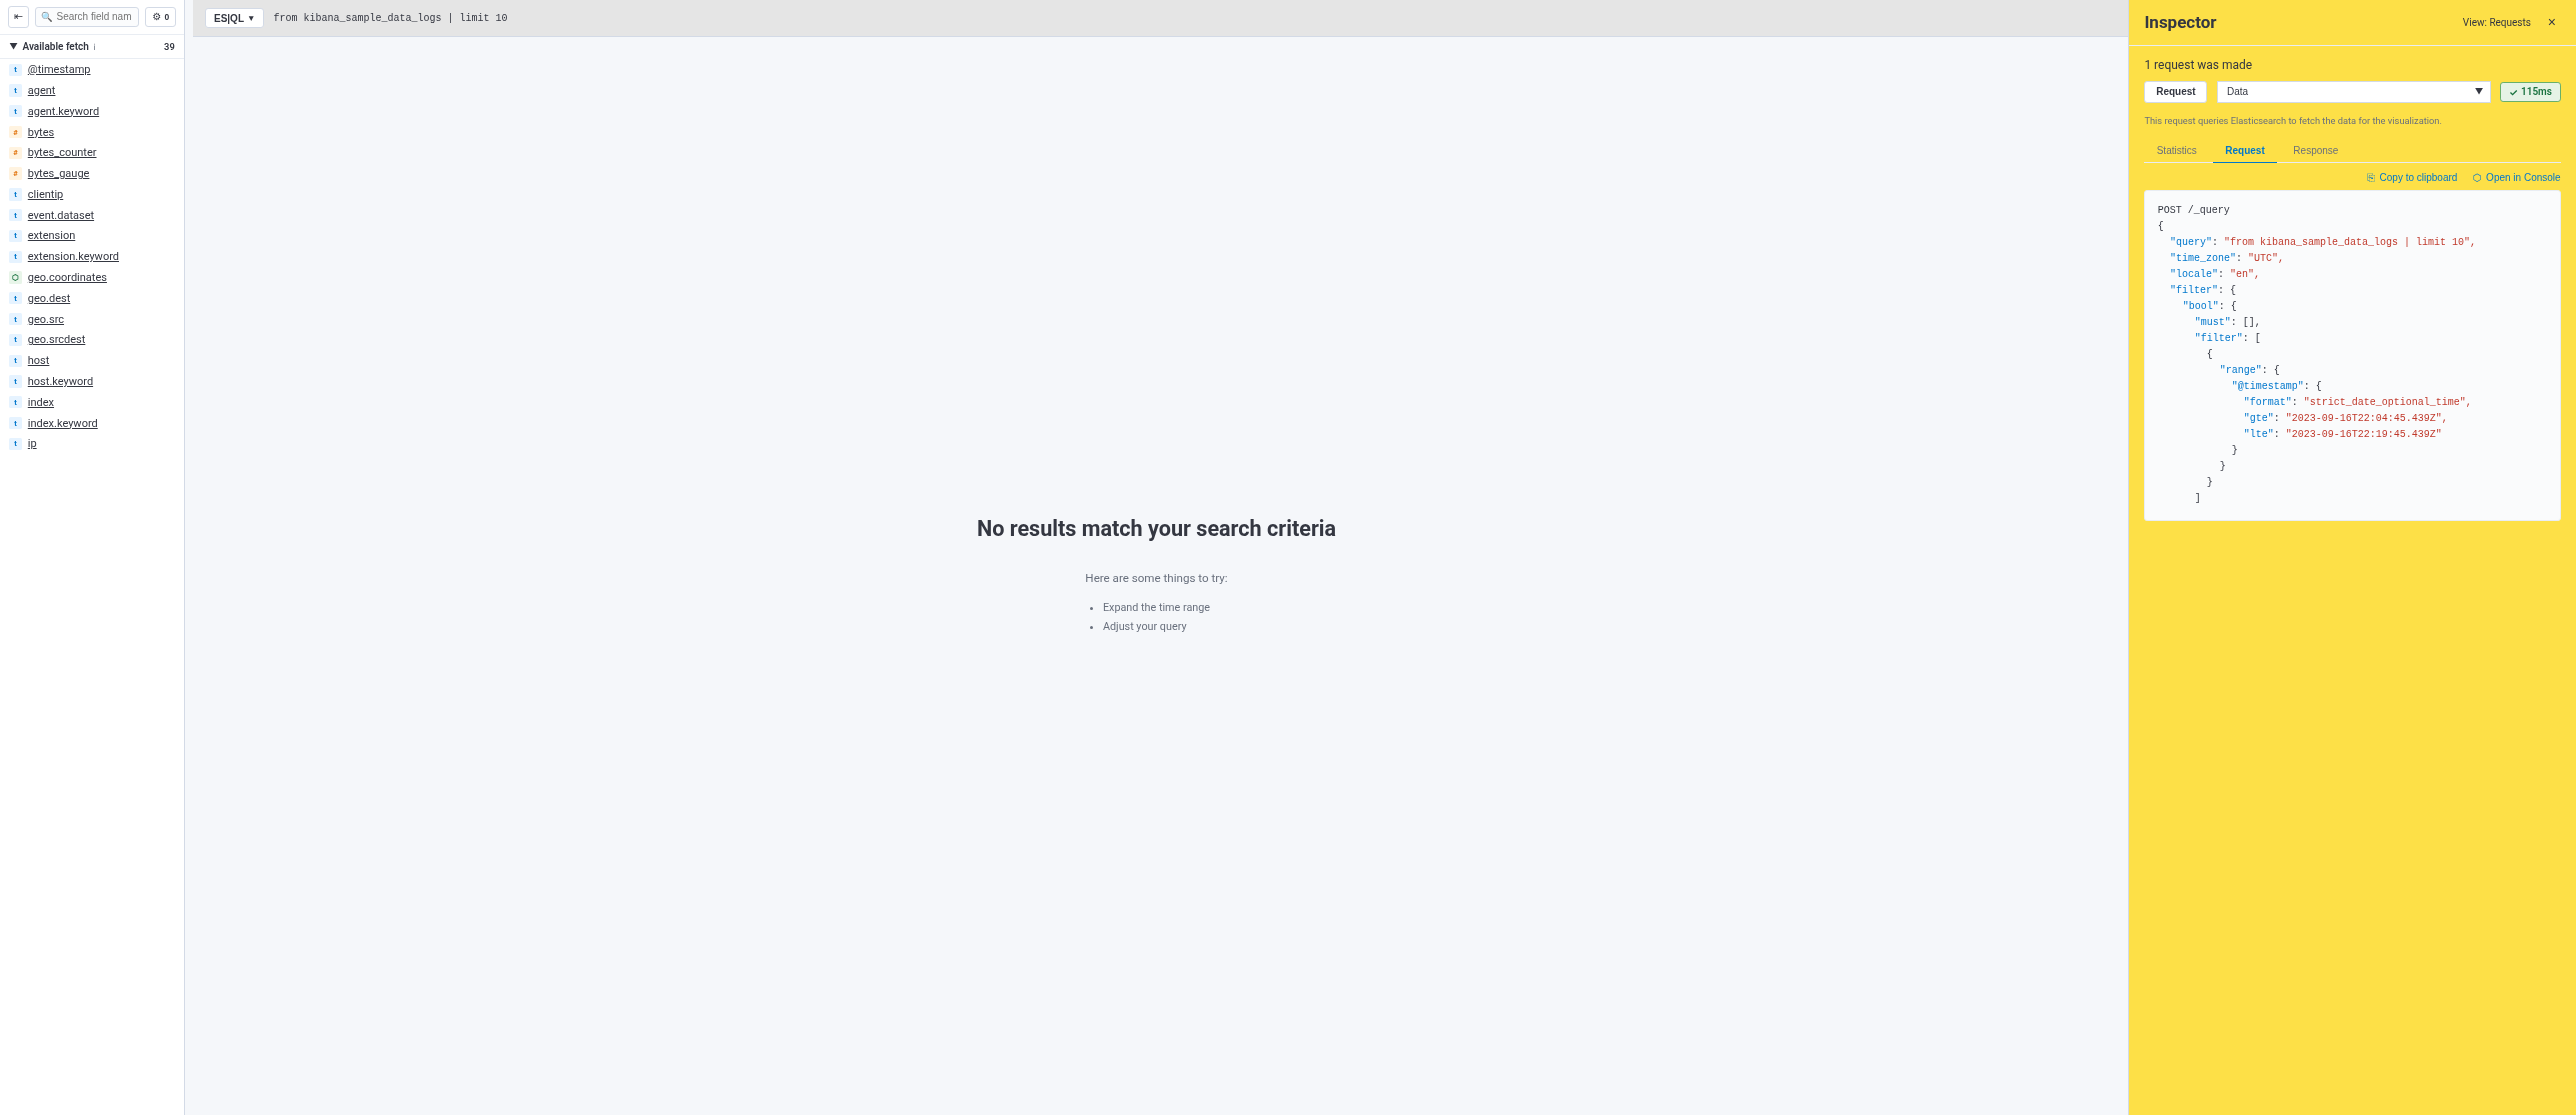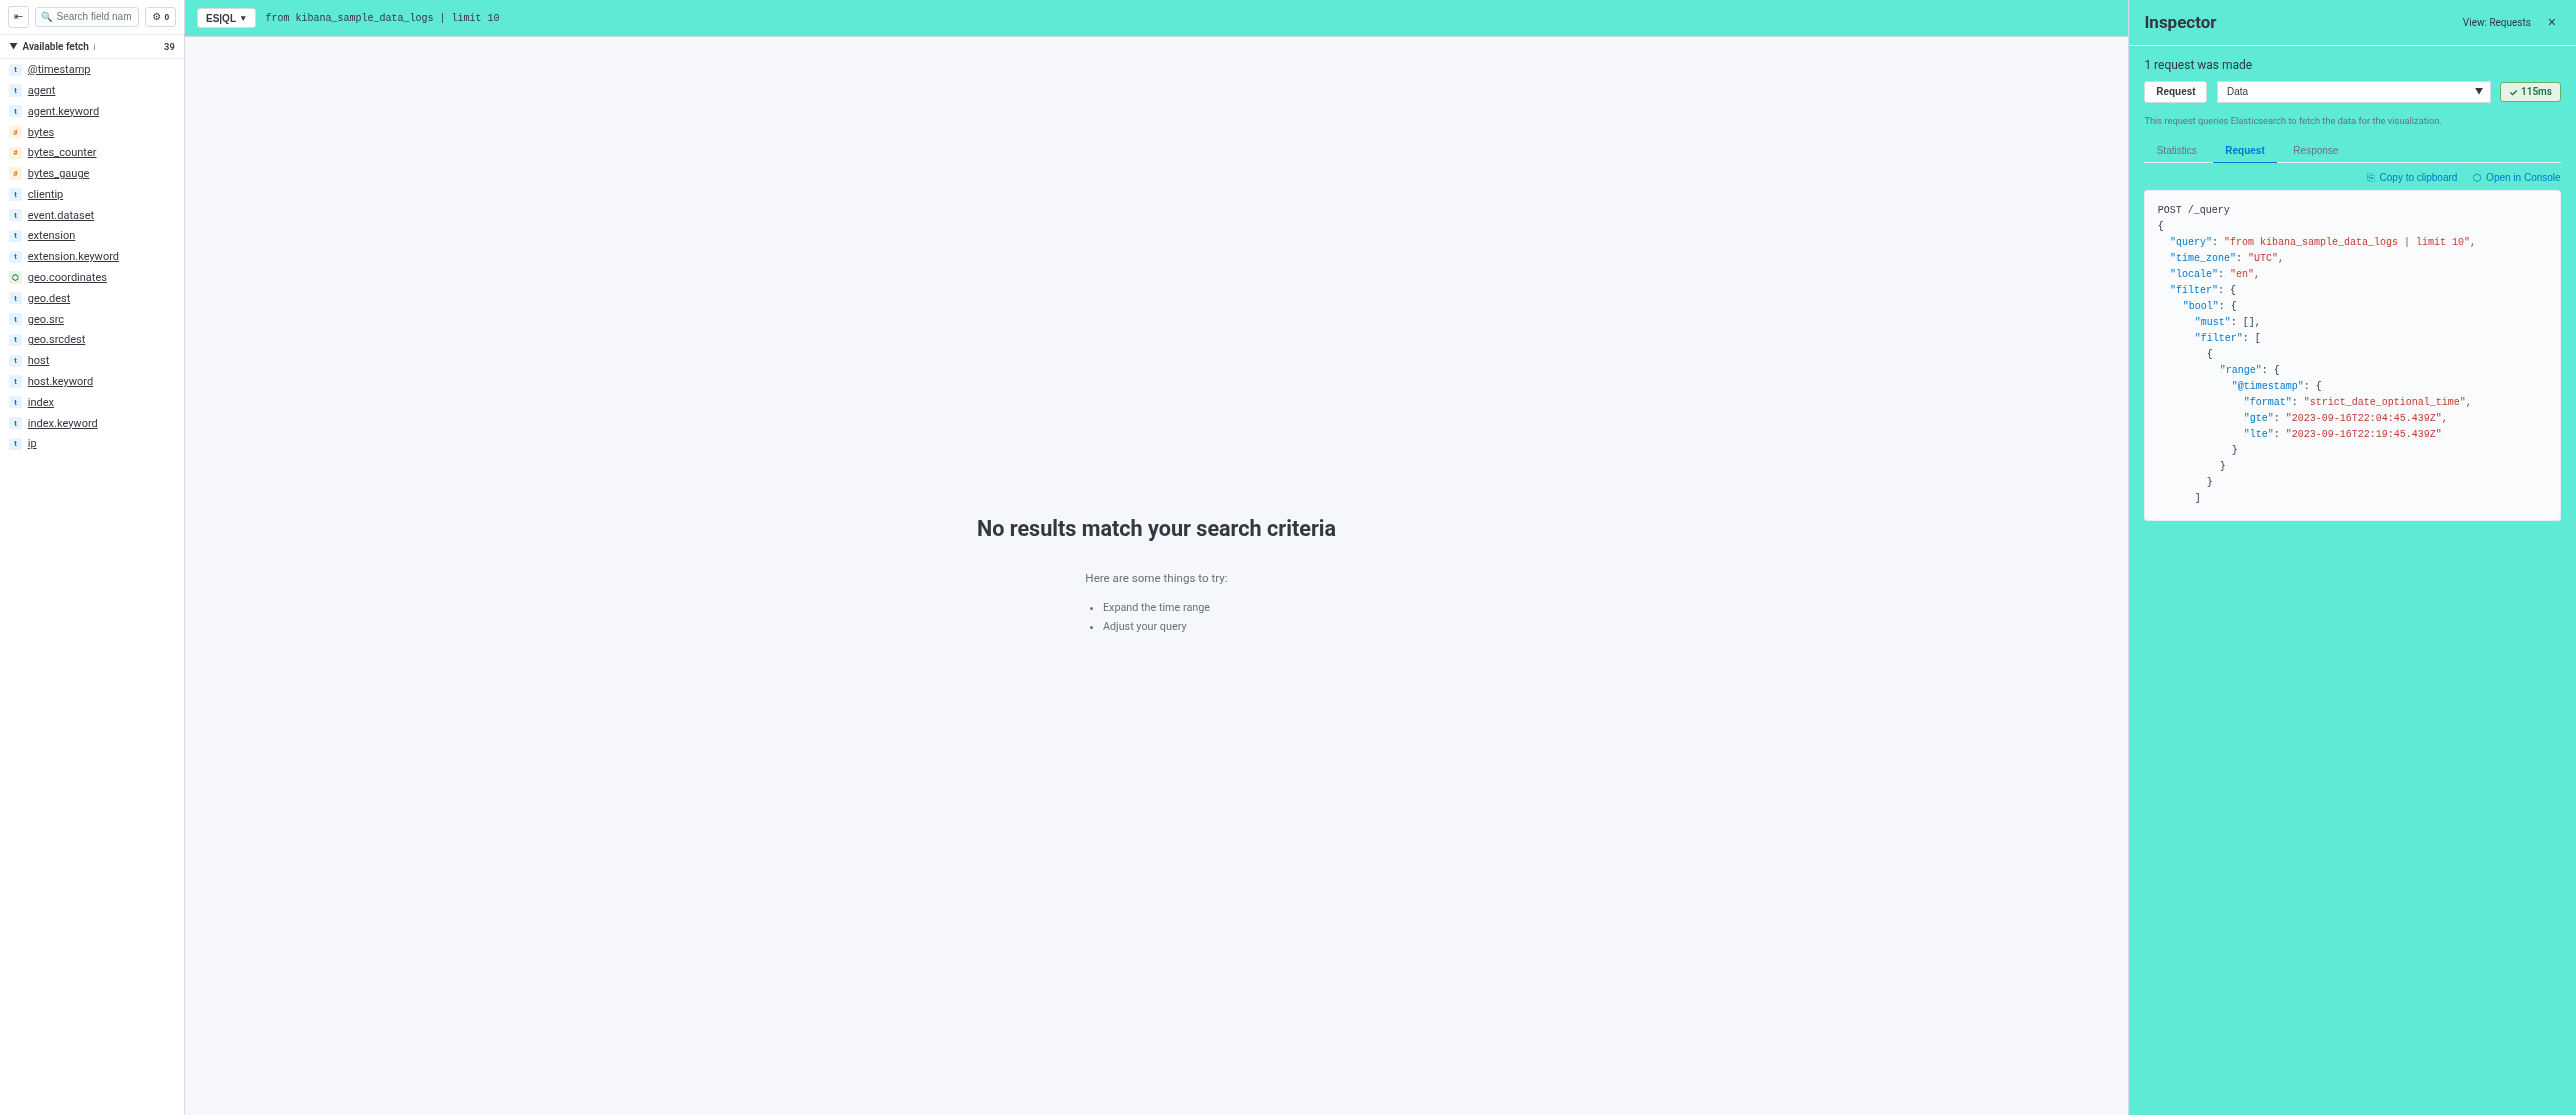--- a/index.html
+++ b/index.html
@@ -167,24 +167,24 @@
       display: flex;
       align-items: center;
       justify-content: center;
       position: relative;
       background: #f5f7fa;
     }
 
     .query-bar {
       position: absolute;
       top: 0;
-      left: 0;
+      left: 8px;
       right: 0;
       height: 37px;
-      background: #5eead4;
+      background: #e5e5e5;
       border-bottom: 0.8px solid #d3dae6;
       display: flex;
       align-items: center;
       padding: 0 12.3px;
       gap: 9.3px;
     }
 
     .es-ql-badge {
       display: flex;
       align-items: center;
@@ -233,21 +233,21 @@
       text-align: left;
       display: inline-block;
       color: #69707d;
       font-size: 10.8px;
       line-height: 1.8;
     }
 
     
     .inspector-panel {
       width: 448px;
-      background: #5eead4;
+      background: #fde047;
       border-left: 0.8px solid #d3dae6;
       display: flex;
       flex-direction: column;
       flex-shrink: 0;
       height: 100vh;
       overflow: hidden;
     }
 
     .inspector-header {
       display: flex;

